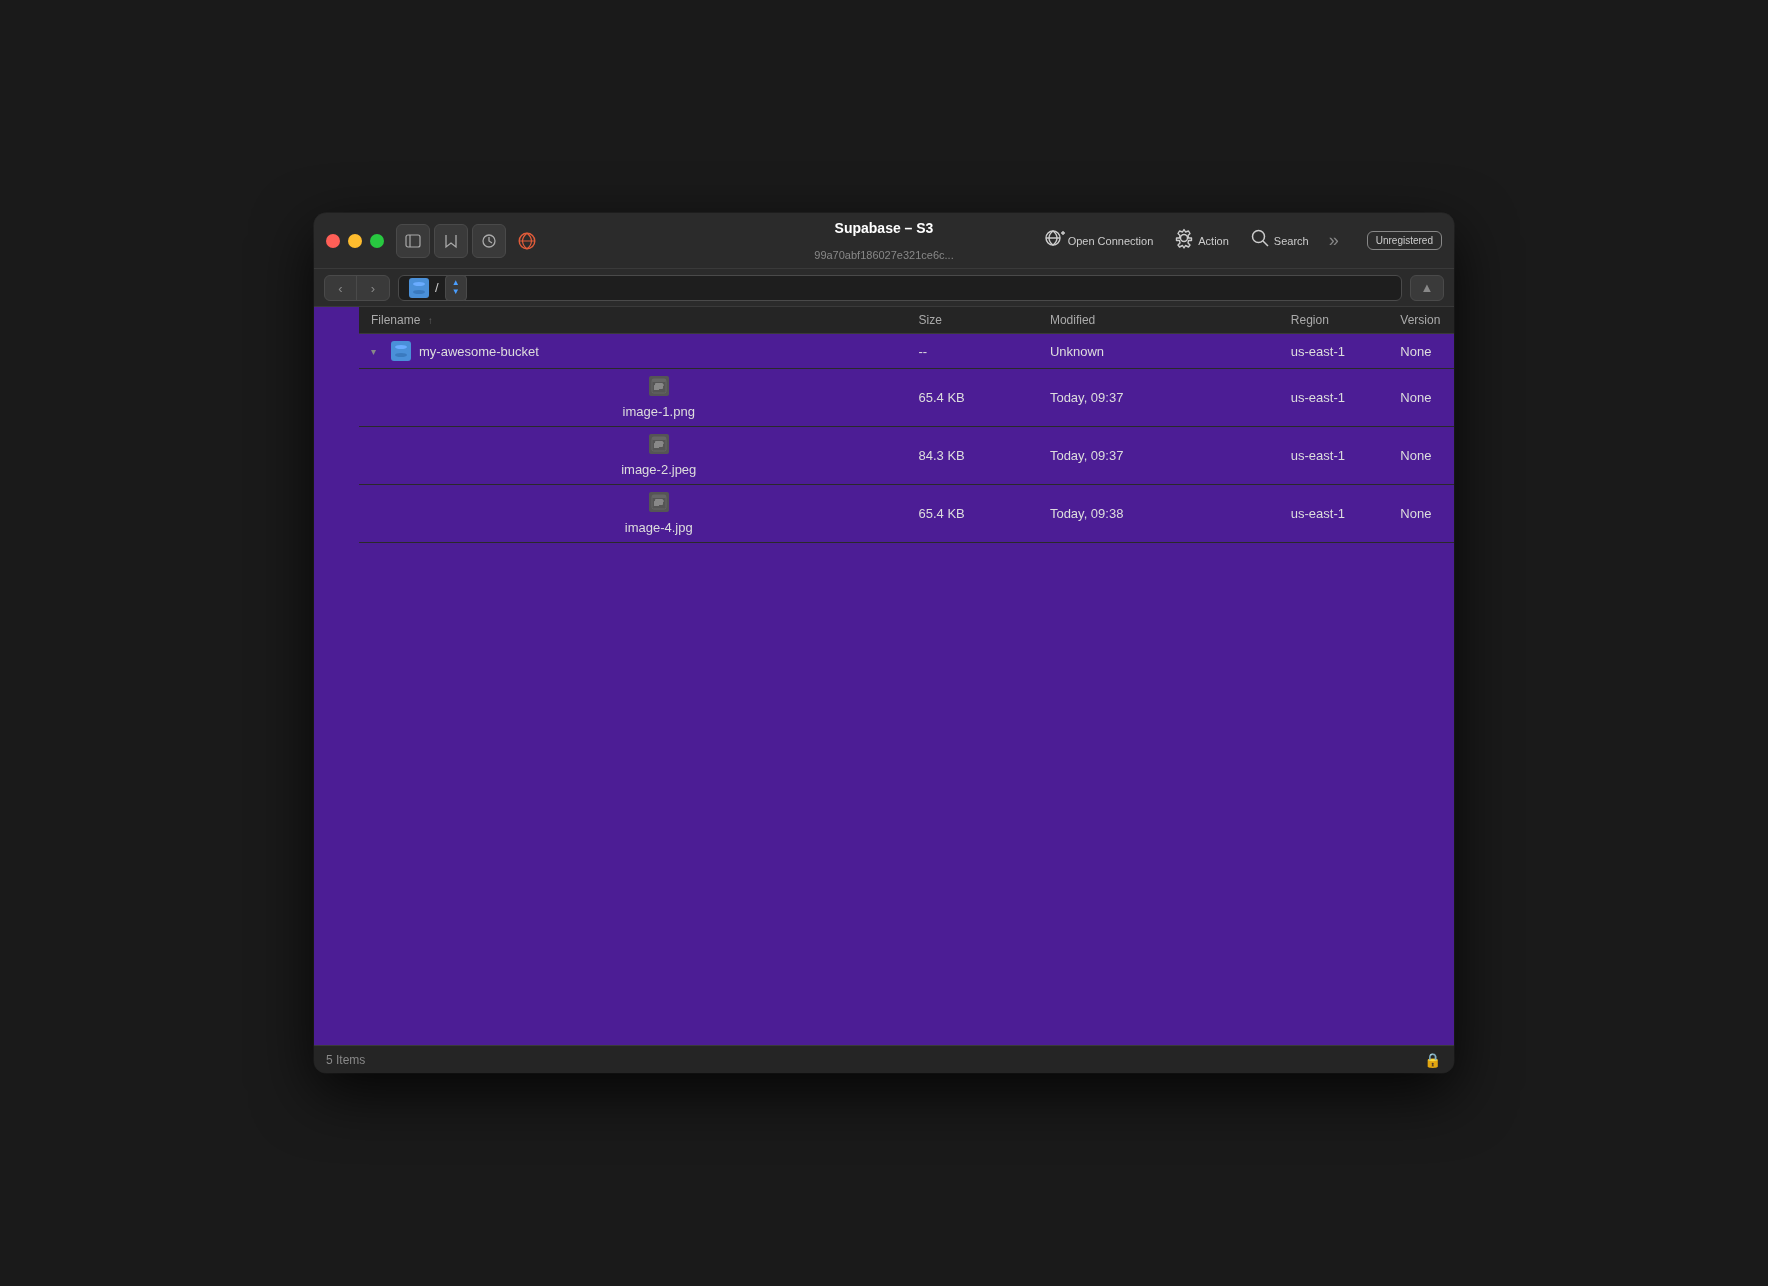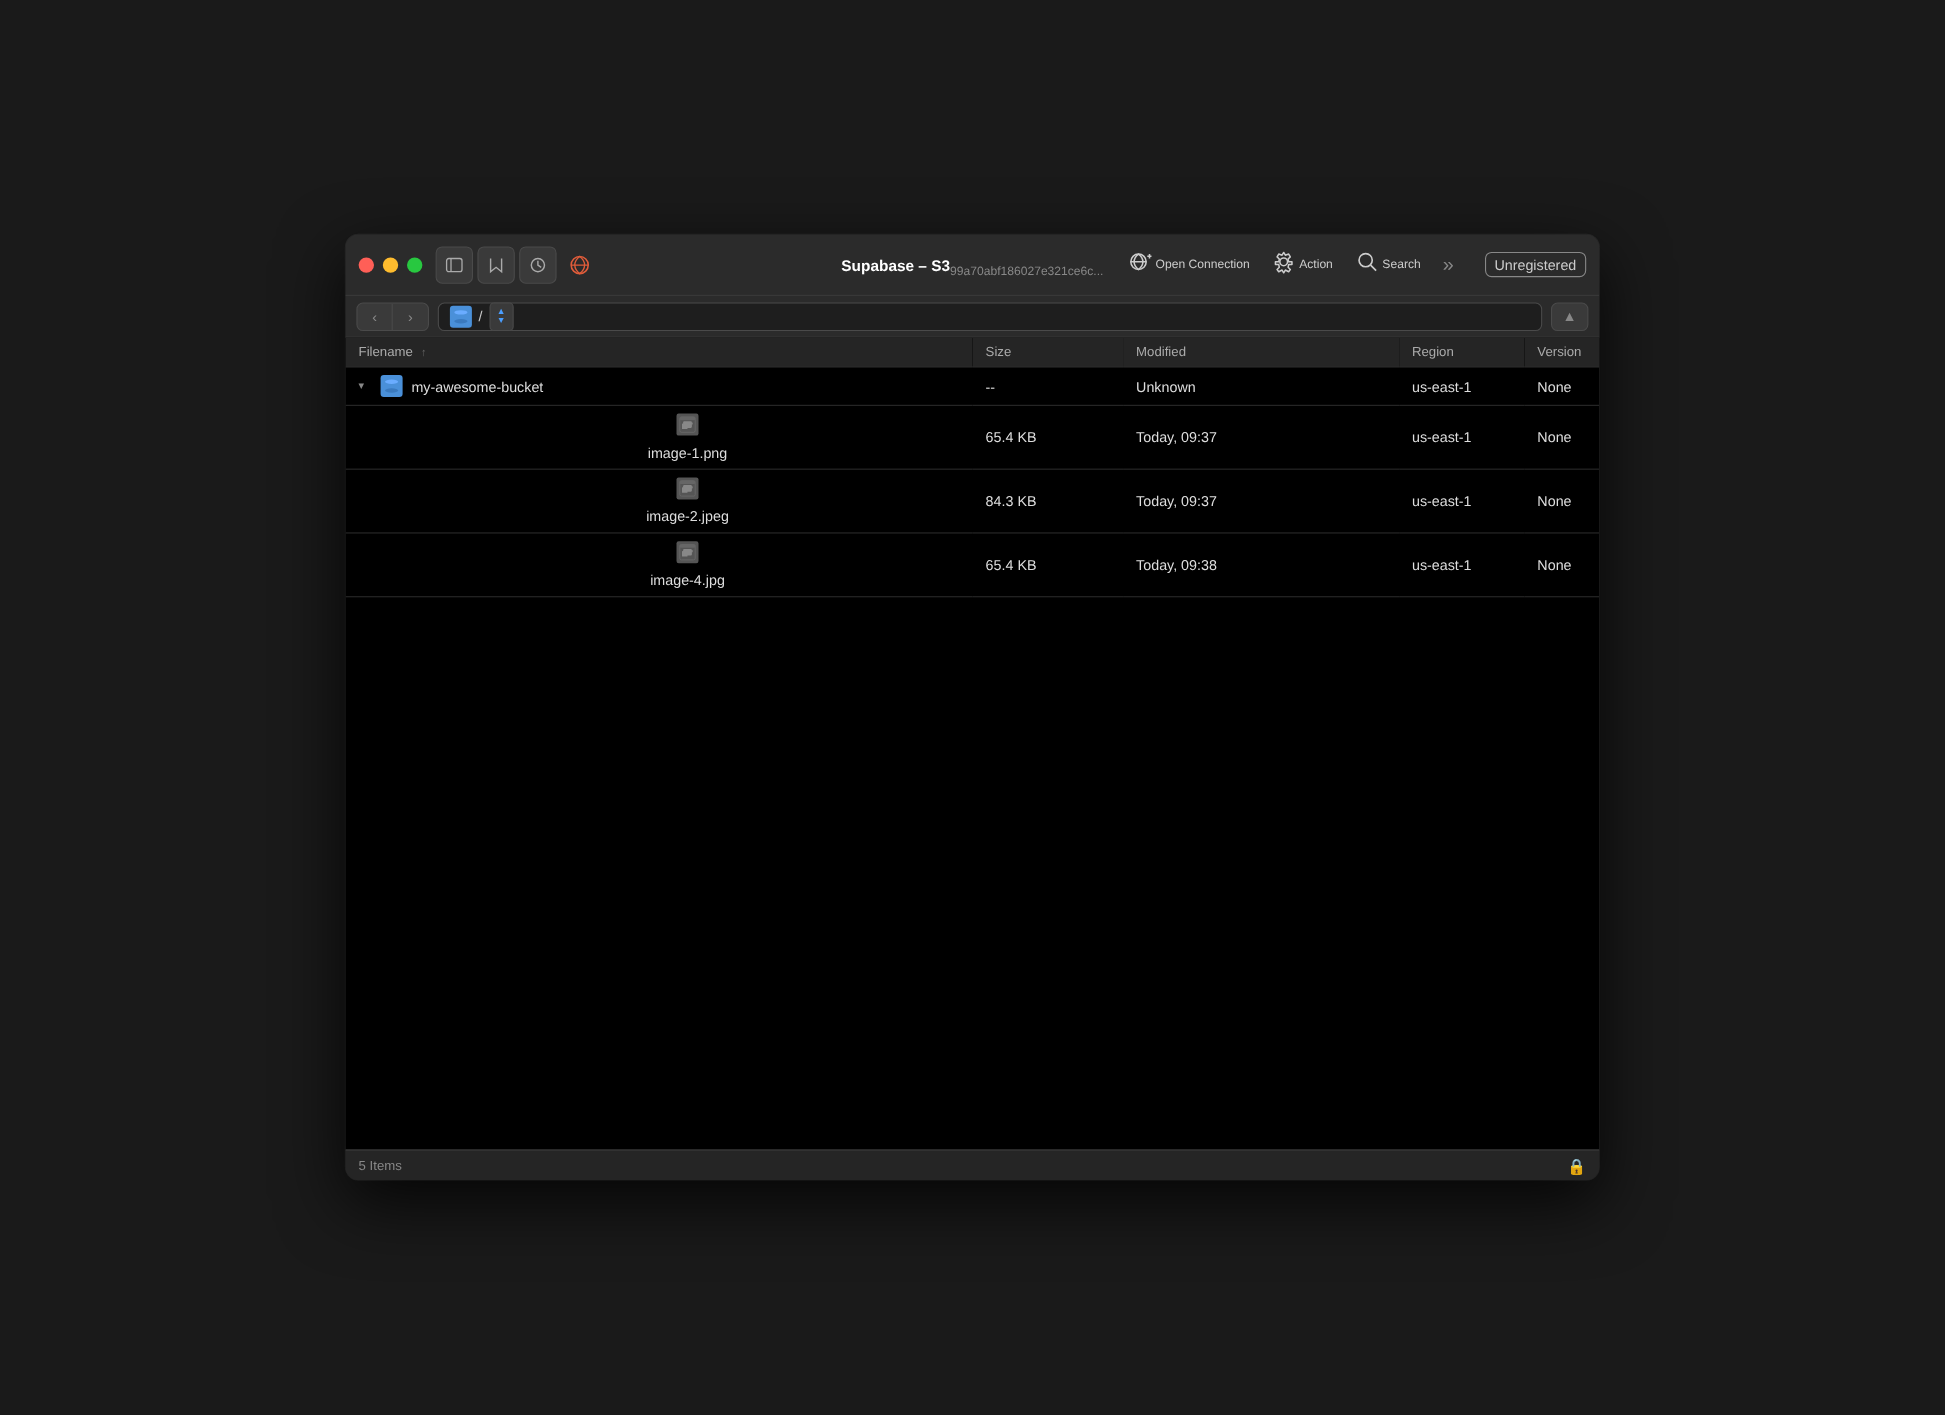--- a/index.html
+++ b/index.html
@@ -73,21 +73,21 @@
       align-items: center;
       justify-content: center;
       cursor: pointer;
       color: #ccc;
       font-size: 16px;
     }
 
     .title-section {
       flex: 1;
       display: flex;
-      flex-direction: row;
+      flex-direction: column;
       align-items: center;
       position: absolute;
       left: 50%;
       transform: translateX(-50%);
       justify-content: flex-end;
     }
 
     .window-title {
       font-size: 14px;
       font-weight: 600;
@@ -123,21 +123,21 @@
 
     .toolbar-action .label {
       font-size: 11px;
       color: #ccc;
     }
 
     .unregistered-badge {
       border: 1px solid #888;
       border-radius: 6px;
       padding: 3px 8px;
-      font-size: 13px;
+      font-size: 10px;
       color: #ccc;
       cursor: pointer;
     }
 
     .toolbar-more {
       color: #888;
       font-size: 18px;
       cursor: pointer;
       margin-right: 8px;
     }
@@ -222,21 +222,22 @@
       justify-content: center;
       cursor: pointer;
       color: #888;
       font-size: 13px;
     }
 
     
     .file-list-container {
       flex: 1;
       overflow: auto;
-      background: #000000;
+      background: #4c1d95;
+      padding-left: 45px;
     }
 
     .file-table {
       width: 100%;
       border-collapse: collapse;
     }
 
     .file-table thead th {
       position: sticky;
       top: 0;

